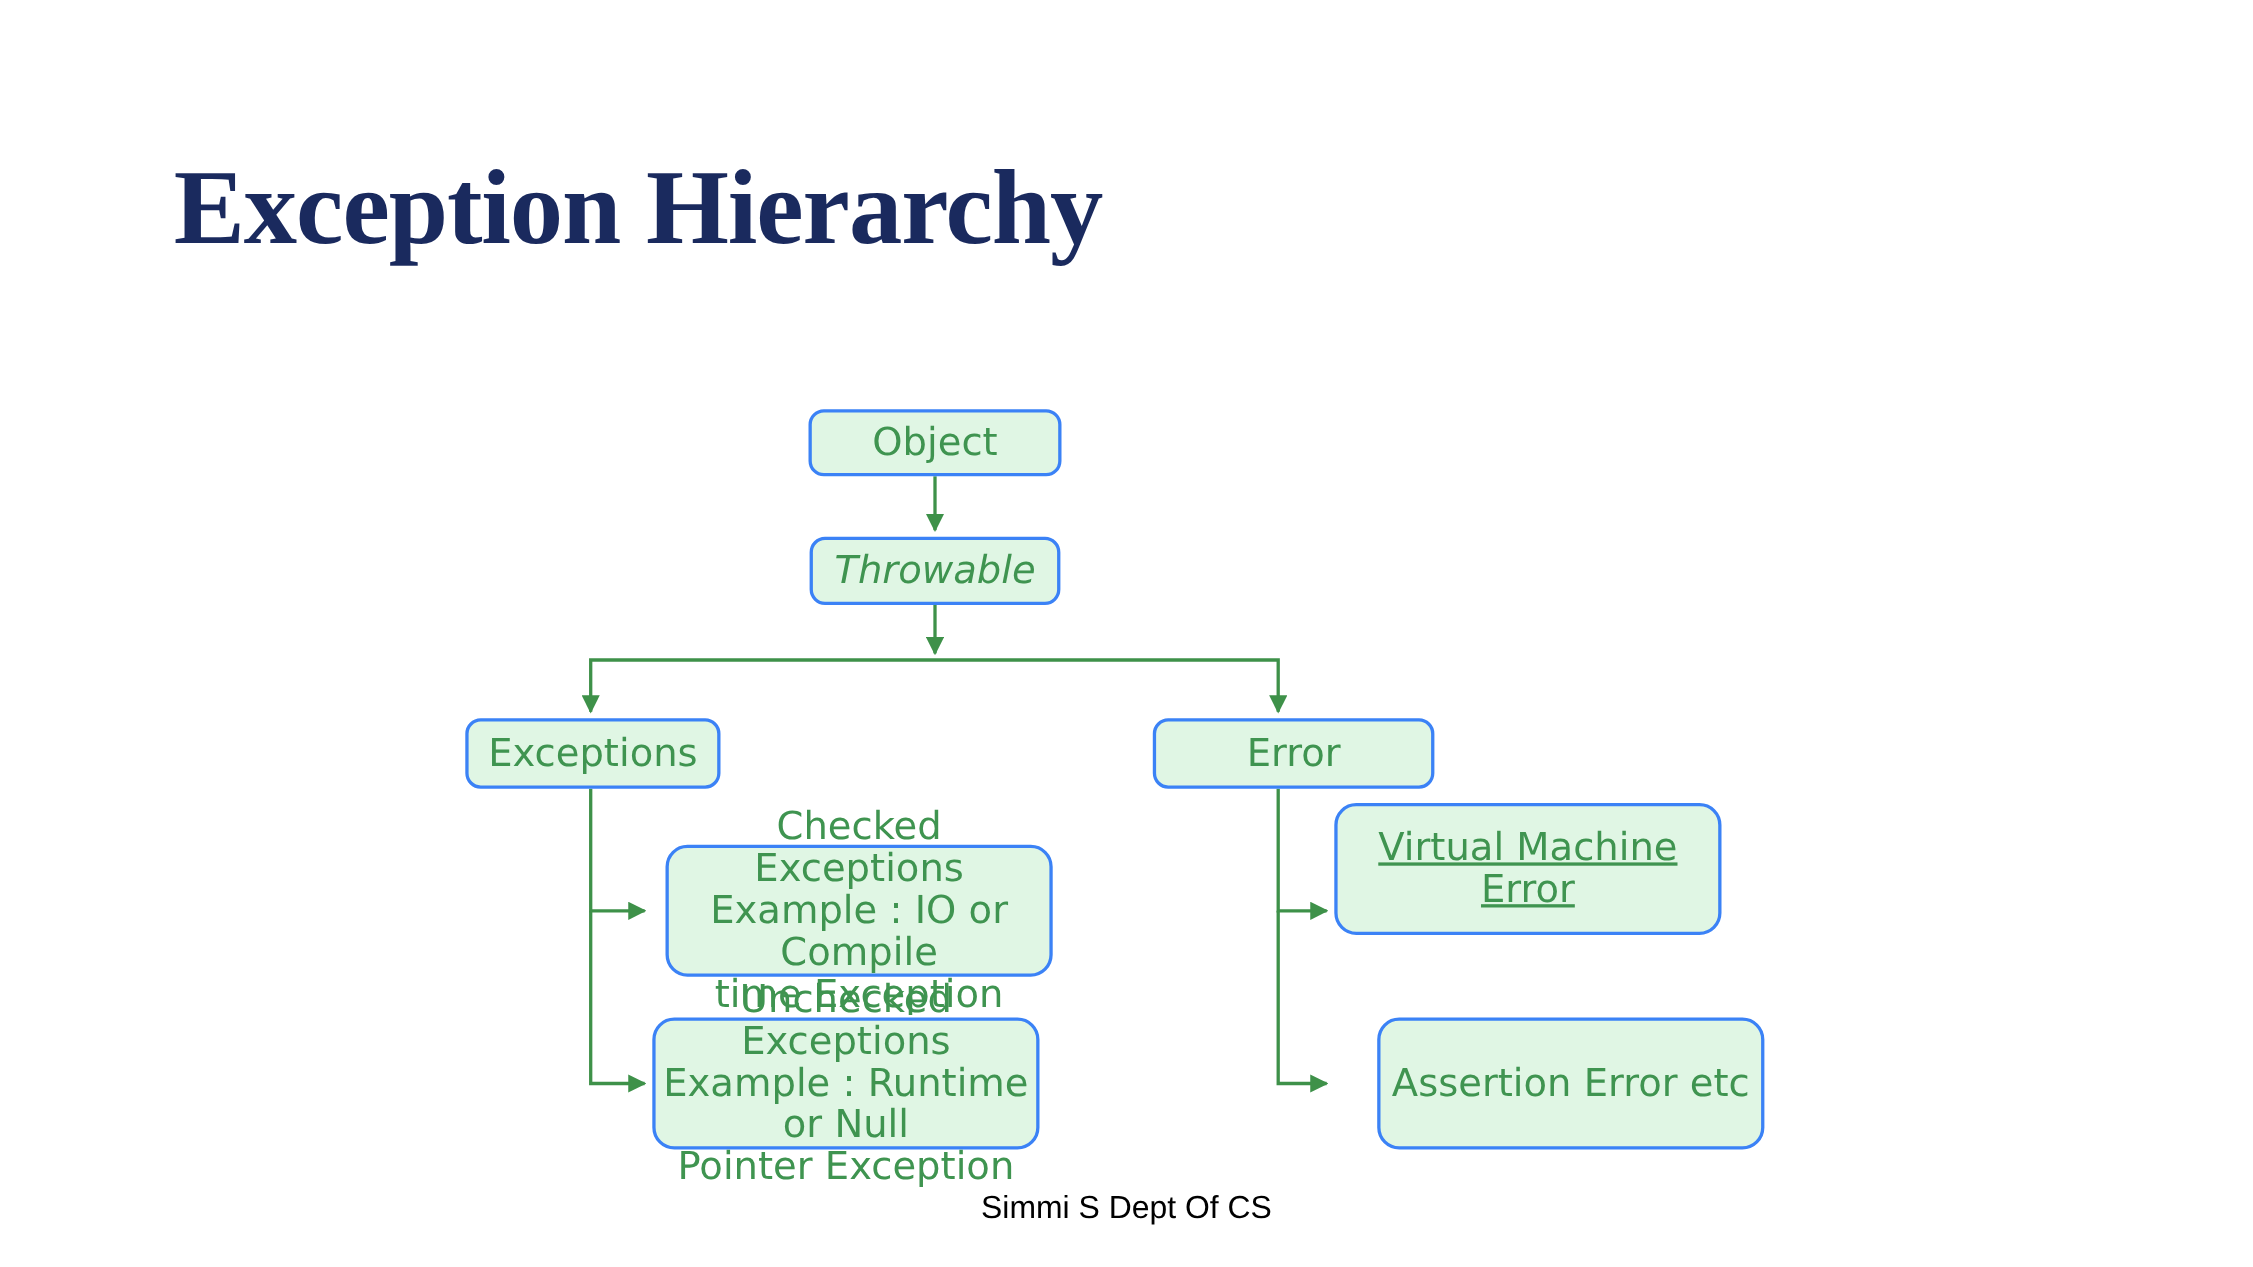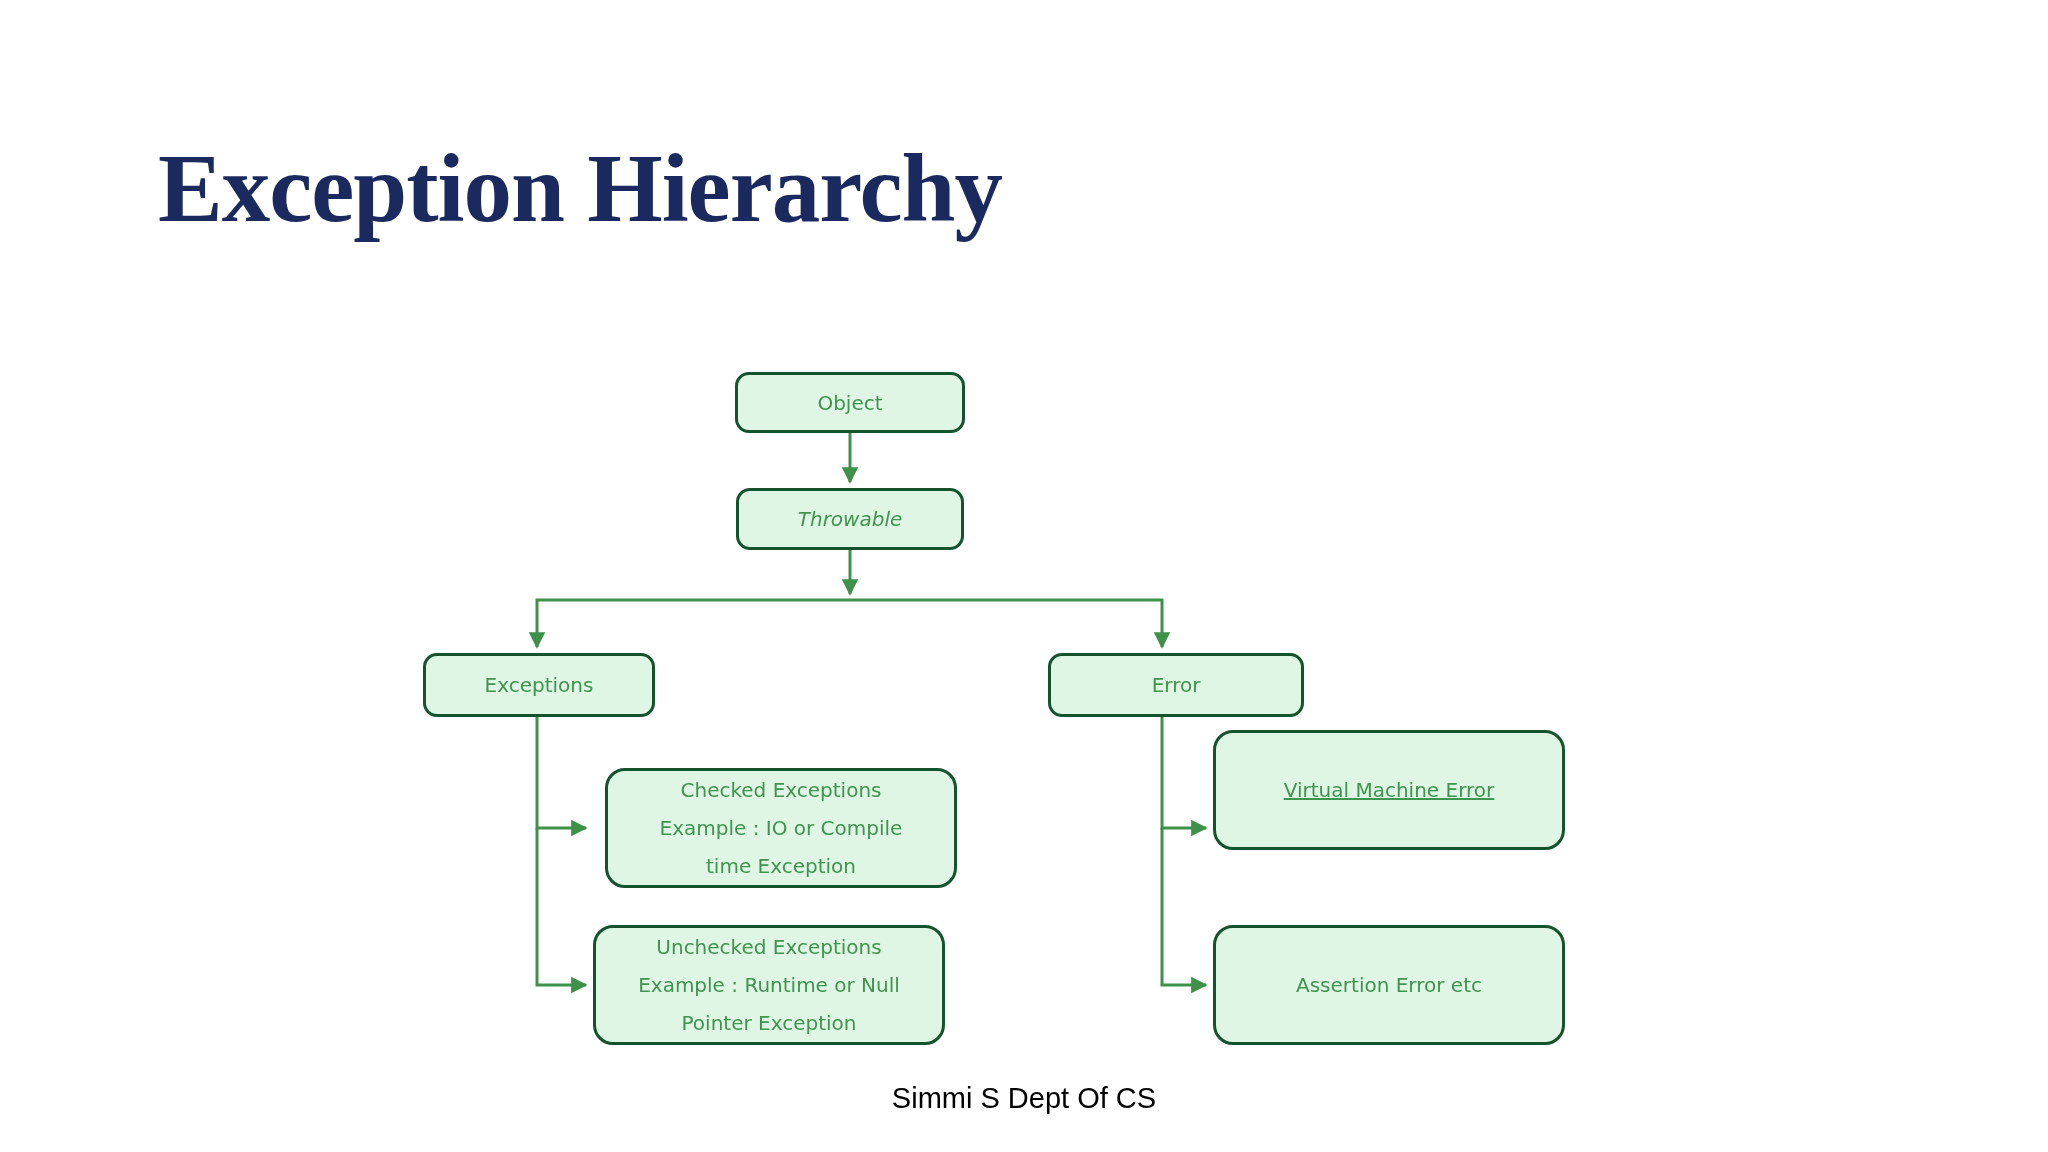--- a/index.html
+++ b/index.html
@@ -27,42 +27,42 @@
     line-height: 1.0;
     color: #1a2a5e;
     letter-spacing: -1px;
     white-space: nowrap;
     margin-top: 28px;
   }
   .node {
     position: absolute;
     box-sizing: border-box;
     background: #e0f6e4;
-    border: 3px solid #14532d;
+    border: 3px solid #3b82f6;
     color: #3f9450;
     display: flex;
     align-items: center;
     justify-content: center;
     text-align: center;
-    font-size: 20px;
+    font-size: 35px;
     font-weight: 500;
     line-height: 38px;
     white-space: pre-line;
   }
   .node.small { border-radius: 14px; }
   .node.leaf  { border-radius: 20px; }
 
   .n-object     { left: 735px;  top: 372px; width: 230px; height: 61px; }
   .n-throwable  { left: 736px;  top: 488px; width: 228px; height: 62px; font-style: italic; }
   .n-exceptions { left: 423px;  top: 653px; width: 232px; height: 64px; }
   .n-error      { left: 1048px; top: 653px; width: 256px; height: 64px; text-align: center; }
   .n-checked    { left: 605px;  top: 768px; width: 352px; height: 120px; }
   .n-unchecked  { left: 593px;  top: 925px; width: 352px; height: 120px; }
   .n-vme        { left: 1213px; top: 730px; width: 352px; height: 120px; text-decoration: underline; }
-  .n-assertion  { left: 1213px; top: 925px; width: 352px; height: 120px; }
+  .n-assertion  { left: 1252px; top: 925px; width: 352px; height: 120px; }
 
   .connectors {
     position: absolute;
     left: 0; top: 0;
     width: 2048px;
     height: 1152px;
     pointer-events: none;
   }
   .slide-footer {
     position: absolute;

